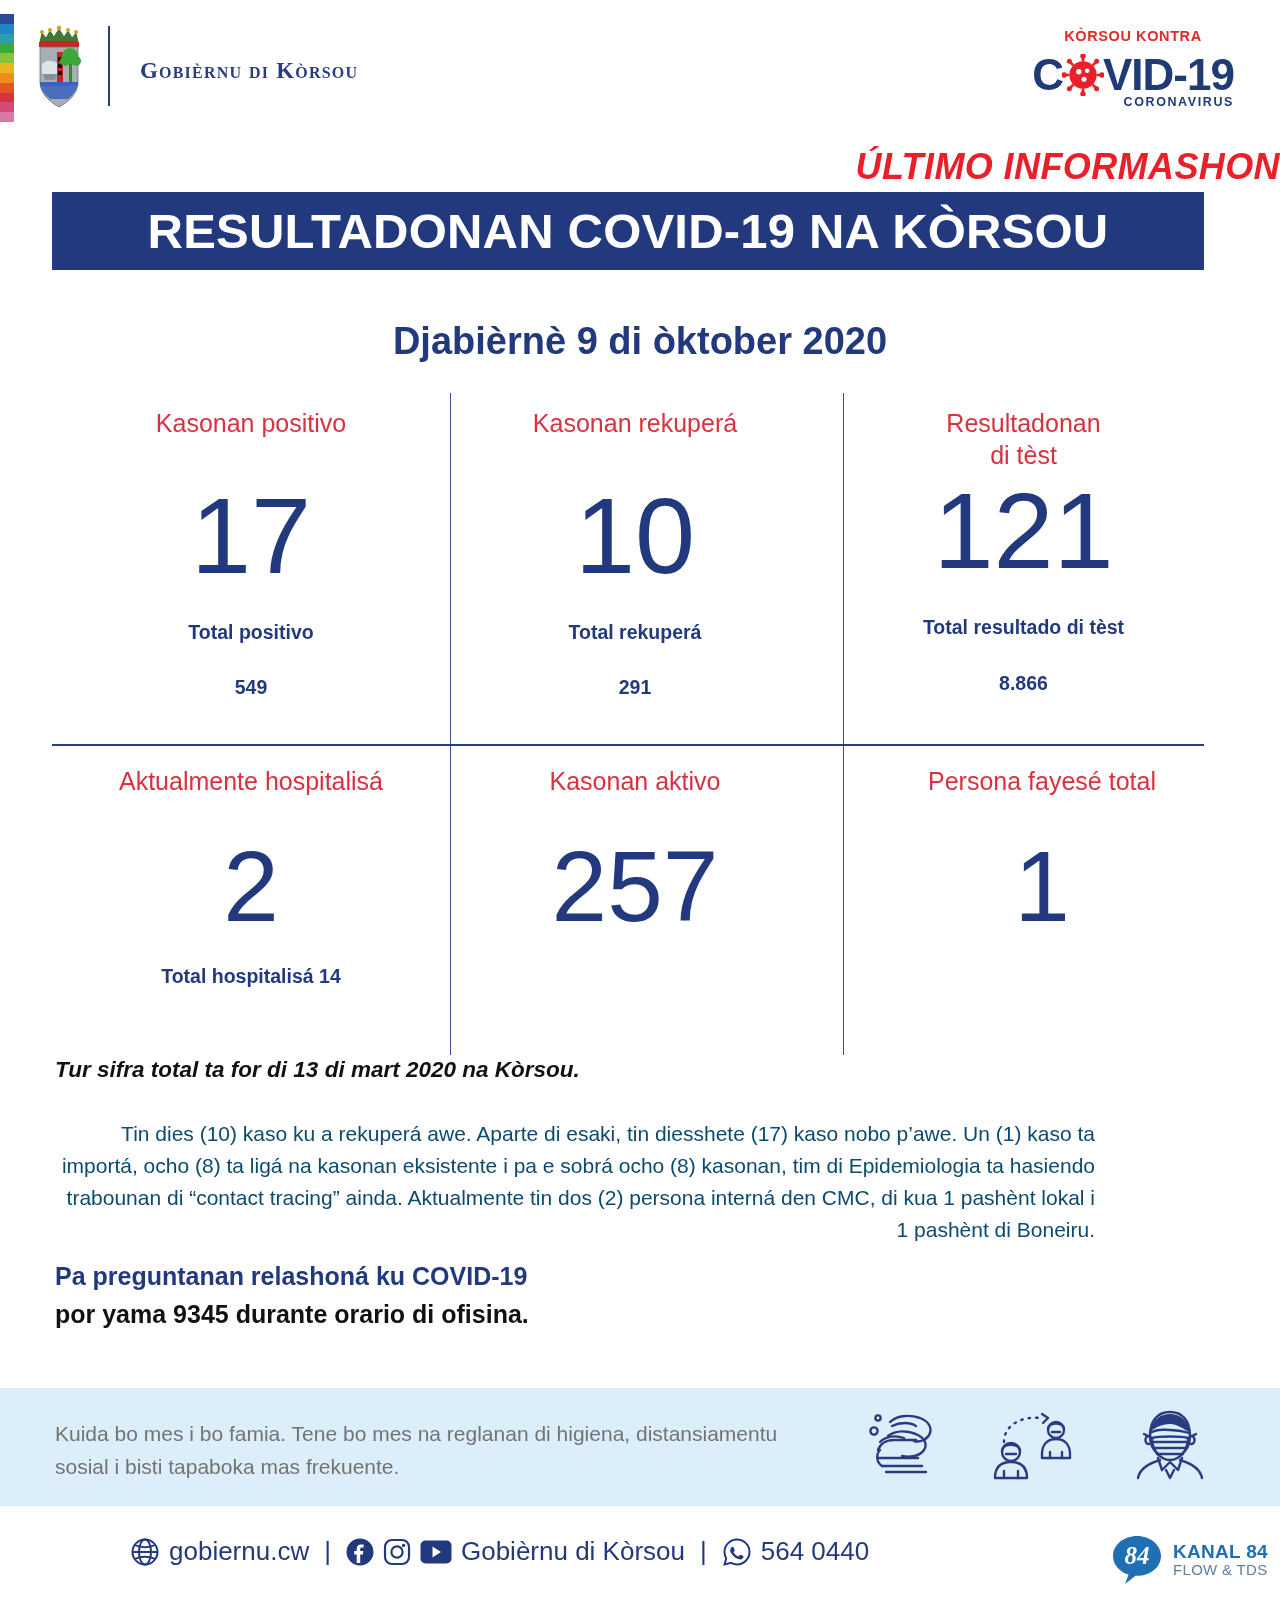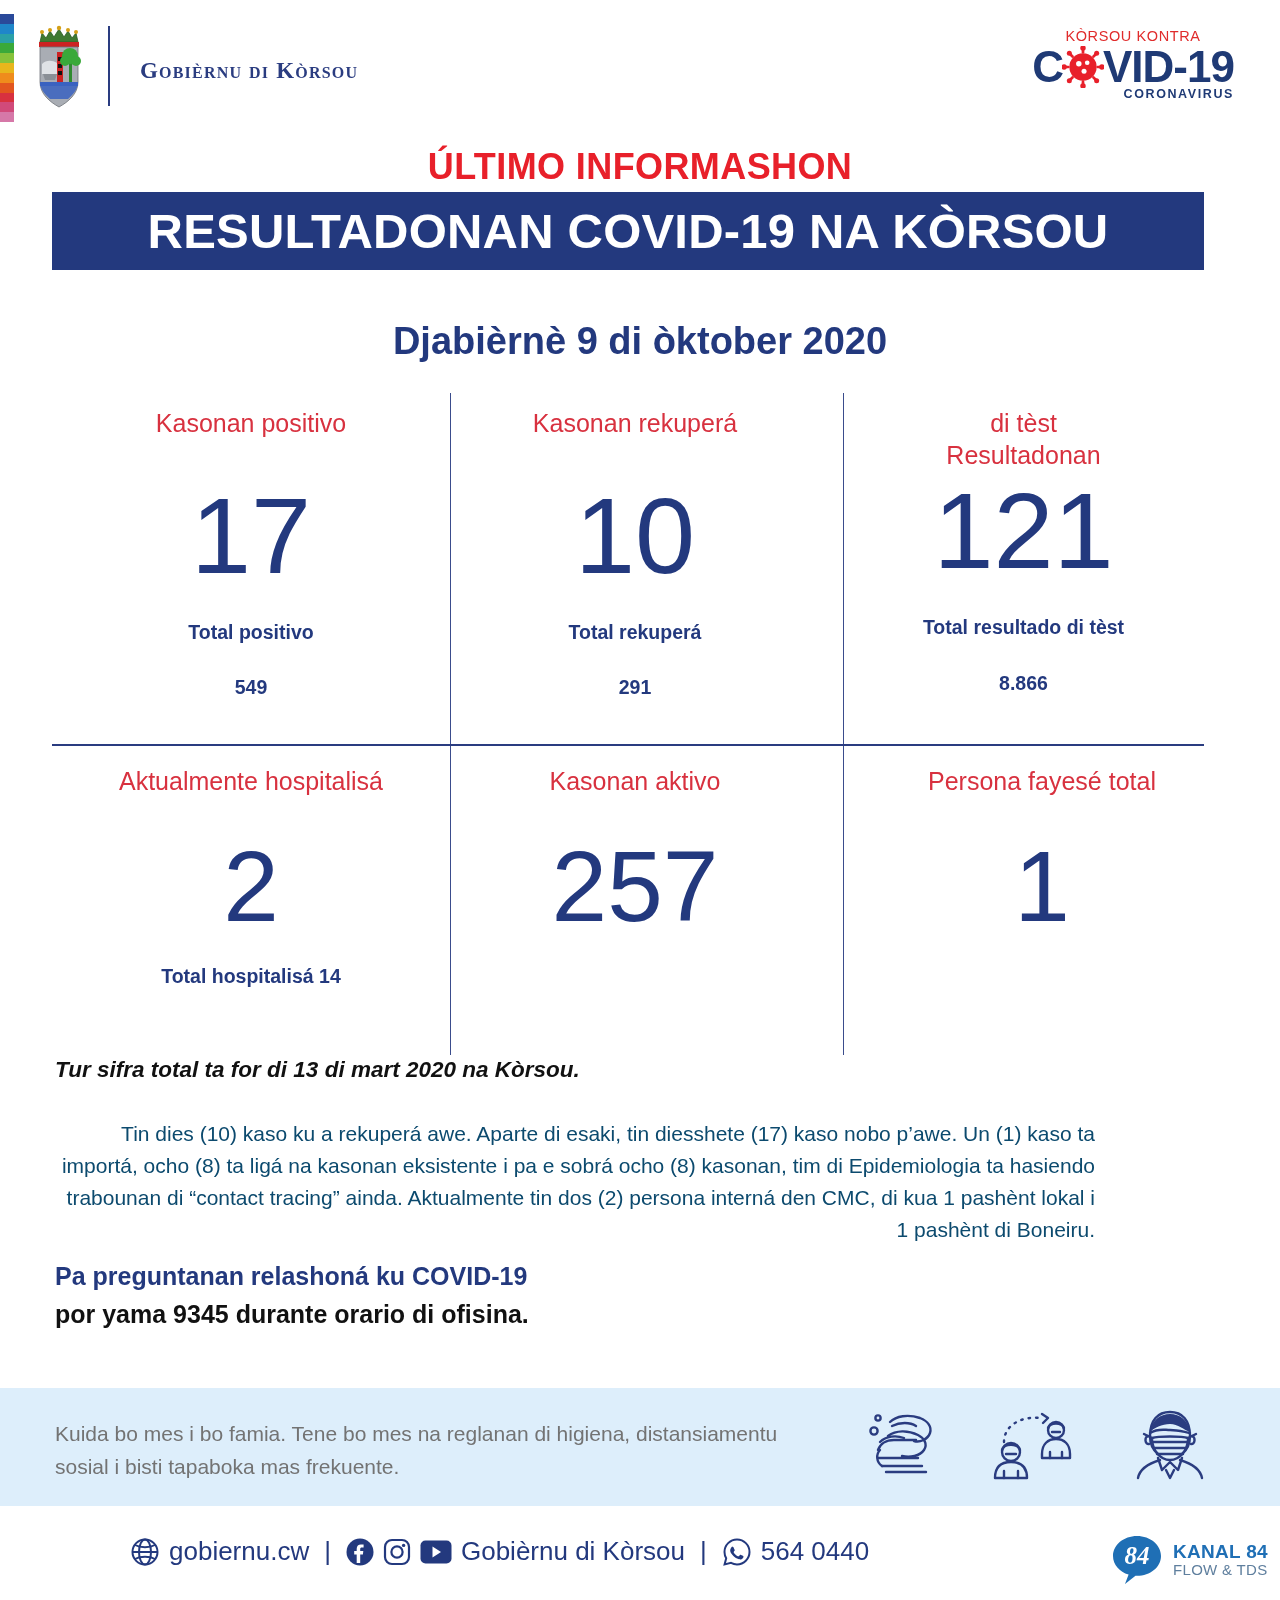--- a/index.html
+++ b/index.html
@@ -64,24 +64,24 @@
   }
 
   .covid-logo {
     position: absolute;
     right: 42px; top: 28px;
     width: 210px;
     text-align: center;
   }
   .covid-kicker {
     font-size: 14.5px;
-    font-weight: 400;
+    font-weight: 700;
     letter-spacing: 0.6px;
     color: #e02b2b;
-    margin-bottom: 1px;
+    margin-bottom: 9px;
   }
   .covid-word {
     display: flex;
     align-items: center;
     justify-content: center;
     font-size: 44px;
     font-weight: 800;
     color: #1f3a75;
     letter-spacing: -1px;
     line-height: 1;
@@ -94,25 +94,26 @@
     color: #1f3a75;
     text-align: right;
     padding-right: 4px;
     margin-top: -2px;
   }
 
   
   .kicker-title {
     position: absolute;
     top: 146px; left: 0; width: 1280px;
-    text-align: center;
+    text-align: right;
     font-size: 36px;
     font-weight: 800;
     color: #e8202a;
     letter-spacing: 0.4px;
+    font-style: italic;
   }
 
   .title-banner {
     position: absolute;
     top: 192px; left: 52px;
     width: 1152px;
     height: 78px;
     background: #23397e;
     display: flex;
     align-items: center;
@@ -411,22 +412,22 @@
     </div>
 
     <div class="cell r1 c2">
       <div class="cell-label">Kasonan rekuperá</div>
       <div class="cell-number">10</div>
       <div class="cell-sub">Total rekuperá</div>
       <div class="cell-sub">291</div>
     </div>
 
     <div class="cell r1 c3">
+      <div class="cell-label">Resultadonan</div>
       <div class="cell-label">di tèst</div>
-      <div class="cell-label">Resultadonan</div>
       <div class="cell-number" style="margin-top:6px">121</div>
       <div class="cell-sub">Total resultado di tèst</div>
       <div class="cell-sub">8.866</div>
     </div>
 
     <div class="cell r2 c1">
       <div class="cell-label">Aktualmente hospitalisá</div>
       <div class="cell-number">2</div>
       <div class="cell-sub">Total hospitalisá 14</div>
     </div>

